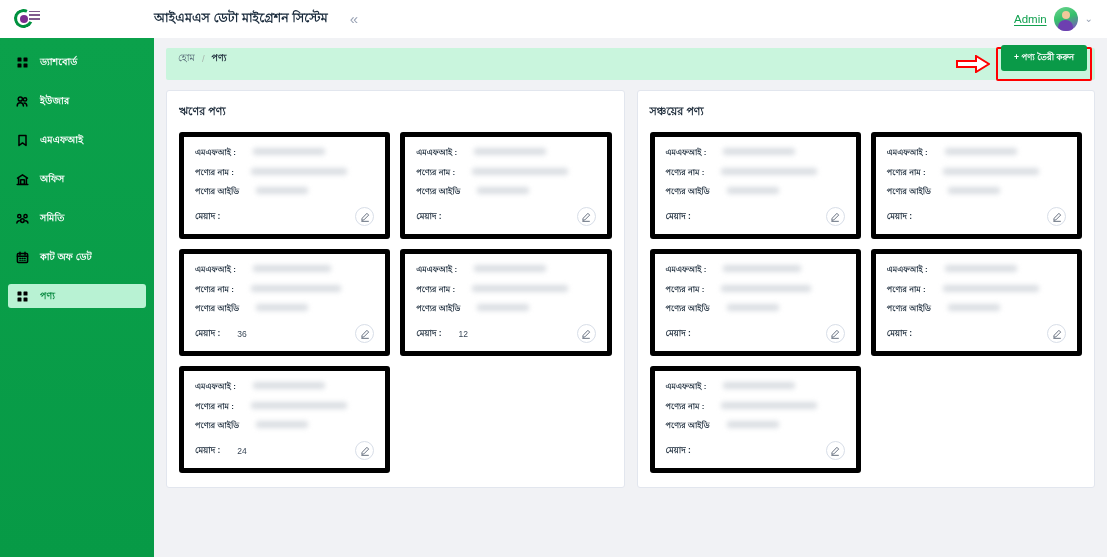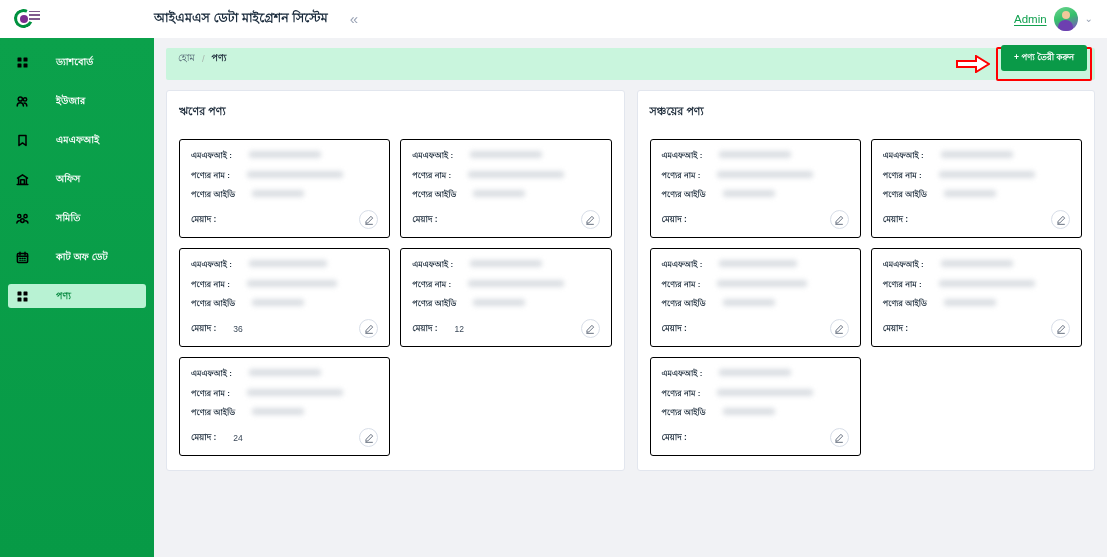--- a/index.html
+++ b/index.html
@@ -69,21 +69,21 @@
   }
 
   
   .sidebar {
     position: absolute; left: 0; top: 38px; width: 154px; height: 519px;
     background: #0aa24b;
     background: linear-gradient(180deg,#0ba14b 0%,#079a46 100%);
     padding-top: 12px;
   }
   .nav-item {
-    display: flex; align-items: center; gap: 27px;
+    display: flex; align-items: center; gap: 11px;
     height: 24px; margin: 0 8px 0 8px; padding-left: 8px;
     border-radius: 3px; cursor: pointer; margin-bottom: 0;
   }
   .nav-spacer { height: 15px; }
   .nav-item.active { background: #b8f2d3; }
   .nav-label {
     font-size: 9.5px; color: #ffffff; font-weight: 600; white-space: nowrap;
     letter-spacing: .1px;
   }
   .nav-item.active .nav-label { color: #0a8a42; }
@@ -120,25 +120,25 @@
     width: 34px; height: 18px; pointer-events: none; z-index: 2;
   }
 
   
   .panels { display: flex; gap: 12px; margin-top: 10px; }
   .panel {
     flex: 1; background: #ffffff; border: 1px solid #e2e6ee;
     border-radius: 3px; padding: 12px 12px 14px 12px; align-self: flex-start;
   }
   .panel-title {
-    font-size: 11px; font-weight: 700; color: #1d2b3a; margin-bottom: 17px;
+    font-size: 11px; font-weight: 700; color: #1d2b3a; margin-bottom: 10px;
   }
   .card-grid { display: flex; flex-wrap: wrap; gap: 10px; }
   .card {
-    width: calc(50% - 5px); border: 1px solid #000000; border-radius: 3px;
+    width: calc(50% - 5px); border: 5px solid #000000; border-radius: 3px;
     padding: 9px 11px 8px 11px; background: #fff; position: relative;
     min-height: 87px;
   }
   .card-row {
     font-size: 8px; color: #273645; margin-bottom: 6.5px;
     white-space: nowrap; display: flex; align-items: baseline;
   }
   .card-row .lbl { font-weight: 700; flex: none; }
   .card-row .val { margin-left: 17px; color: #3a4858; }
   .card-row .val.redacted {

